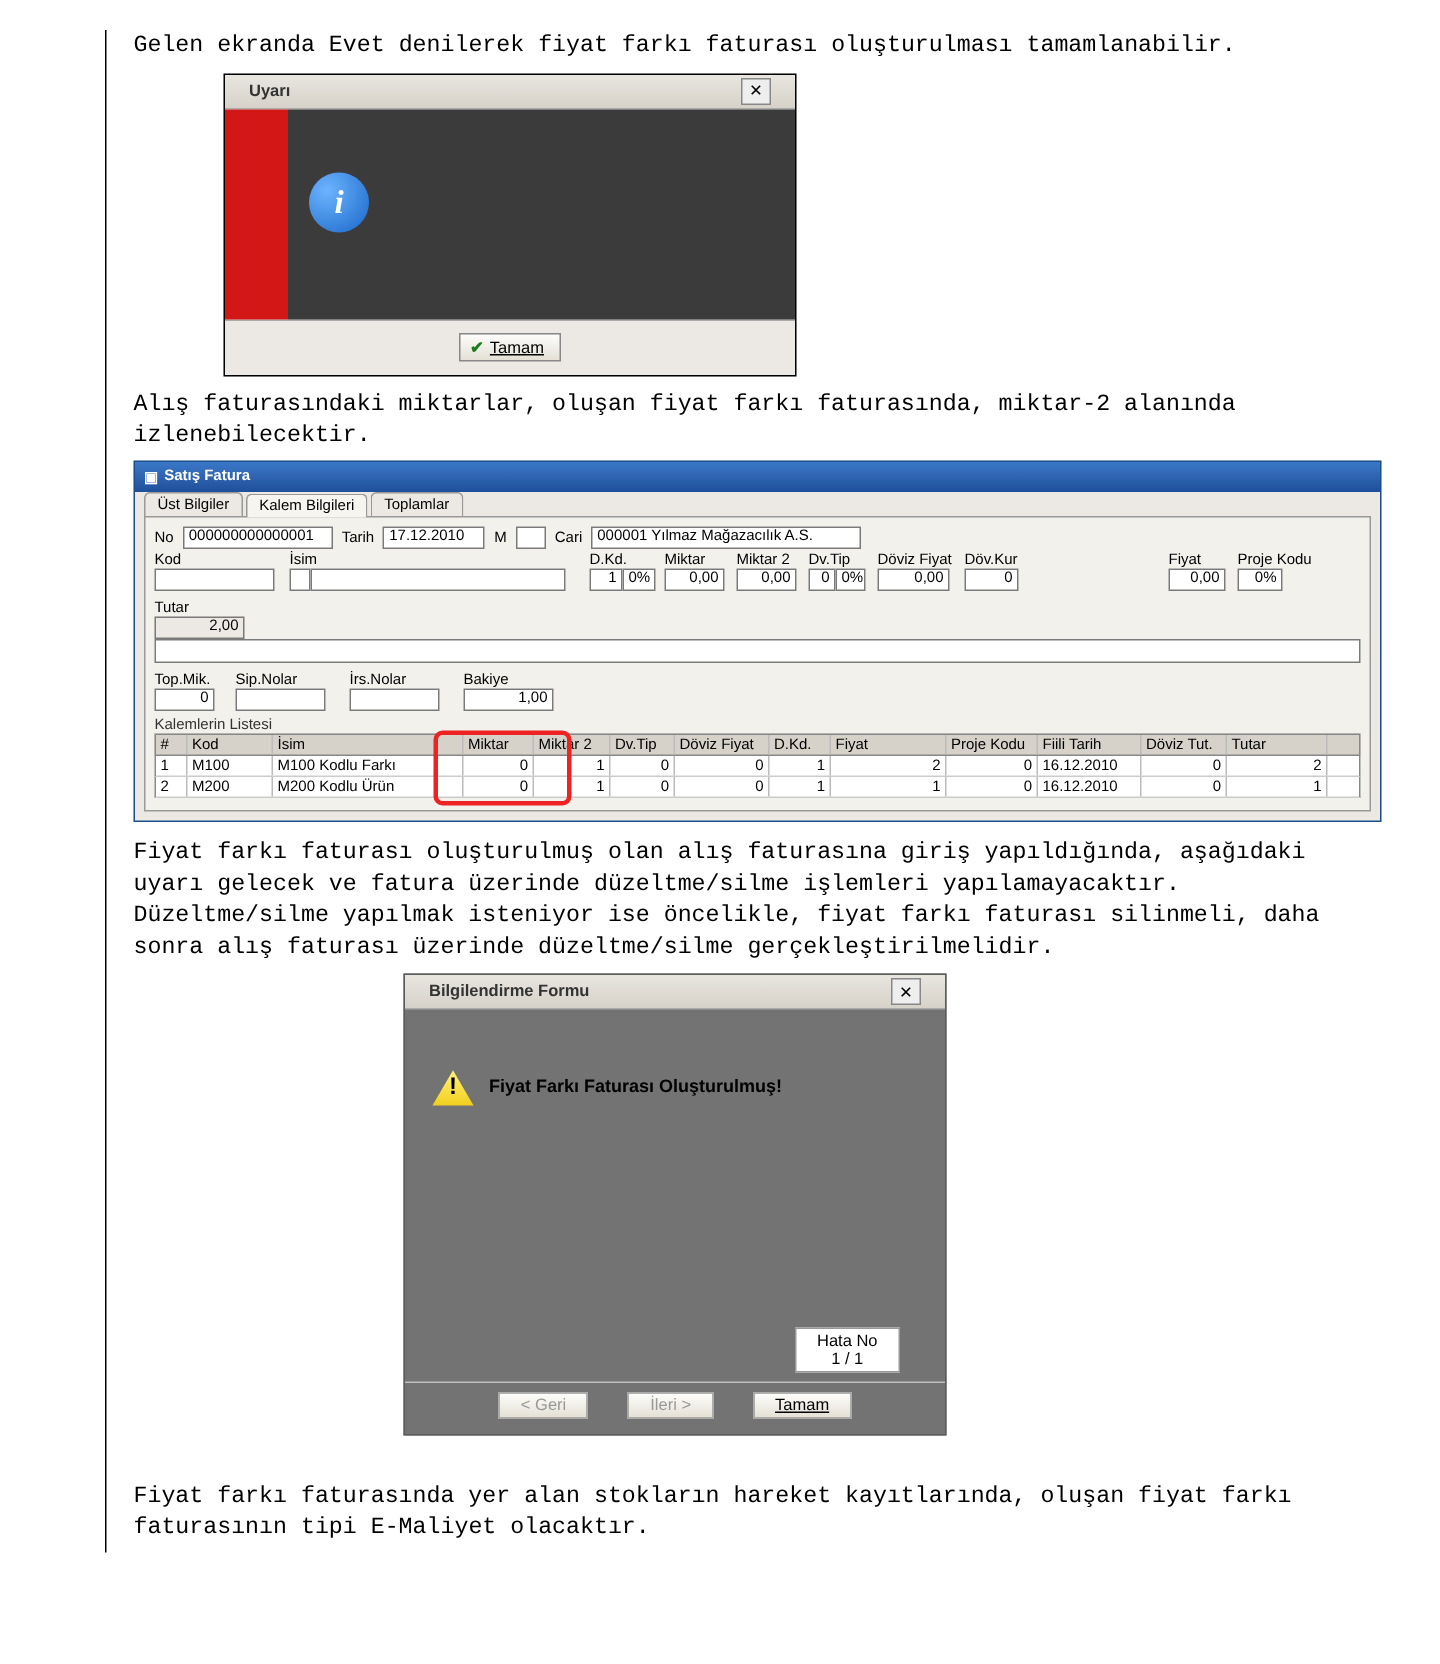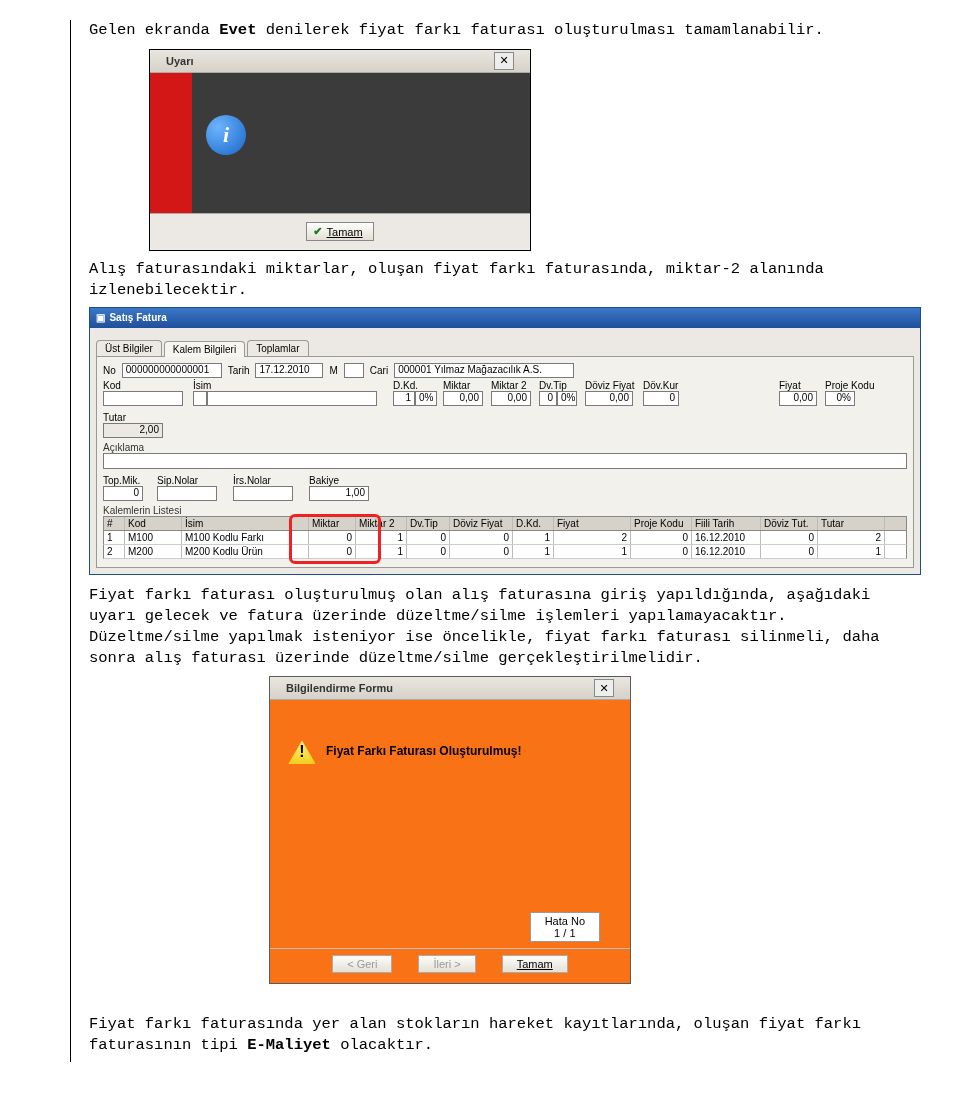--- a/index.html
+++ b/index.html
@@ -22,21 +22,21 @@
   .content {
     padding-left: 18px;
     flex: 1;
   }
   .para {
     font-size: 15.5px;
     line-height: 1.35;
     margin: 0 0 6px 0;
     color: #000;
   }
-  .bold { font-weight: bold; }
+  .bold { font-weight: normal; }
 
   
   .dlg-uyari {
     width: 380px;
     margin: 8px 0 8px 60px;
     border: 1px solid #000;
     background: #ece9e4;
     font-family: Tahoma, sans-serif;
     font-size: 11px;
   }
@@ -108,21 +108,21 @@
     font-size:10px;
     margin: 4px 0 10px 0;
   }
   .win-titlebar {
     height:20px;
     background: linear-gradient(#3b78c8,#1f4f9a);
     color:#fff; font-weight:bold;
     display:flex;align-items:center;
     padding:0 6px;
   }
-  .tab-row { display:flex; gap:2px; padding:12px 6px 0 6px;}
+  .tab-row { display:flex; gap:2px; padding:0 6px 0 6px;}
   .tab {
     padding:2px 8px 2px 8px;
     border:1px solid #999; border-bottom:none;
     background:#ece9e4;
     border-radius:4px 4px 0 0;
     font-size:10px;
   }
   .tab.active {
     background:#f7f5f0;
     position:relative; top:1px;
@@ -157,21 +157,21 @@
     padding:1px 3px;
     font-size:10px;
     overflow:hidden;
     white-space:nowrap;
   }
   .grid-row { display:flex; background:#fff; border-left:1px solid #888;border-right:1px solid #888;border-bottom:1px solid #ccc;}
 
   
   .dlg-bilgi {
     width:360px;
-    background:#f97316;
+    background:#737373;
     border:1px solid #5b5b5b;
     font-family:Tahoma,sans-serif;
     font-size:11px;
     margin: 8px 0 6px 180px;
   }
   .dlg-bilgi .body {
     padding: 34px 14px 8px 18px;
     min-height:130px;
     display:flex; gap:10px; align-items:flex-start;
   }
@@ -314,21 +314,20 @@
             <div class="lbl">Proje Kodu</div>
             <div class="inpt" style="width:30px;text-align:right">0%</div>
           </div>
         </div>
 
         <div style="margin-top:6px">
           <div class="lbl">Tutar</div>
           <div class="inpt" style="width:60px;text-align:right;background:#ece9e4">2,00</div>
         </div>
 
-        <div class="group-title">Açıklama</div>
         <div class="inpt" style="width:100%;height:16px"></div>
 
         <div class="field-row" style="margin-top:6px">
           <div style="width:48px">
             <div class="lbl">Top.Mik.</div>
             <div class="inpt" style="width:40px;text-align:right">0</div>
           </div>
           <div style="width:70px">
             <div class="lbl">Sip.Nolar</div>
             <div class="inpt" style="width:60px"></div>

